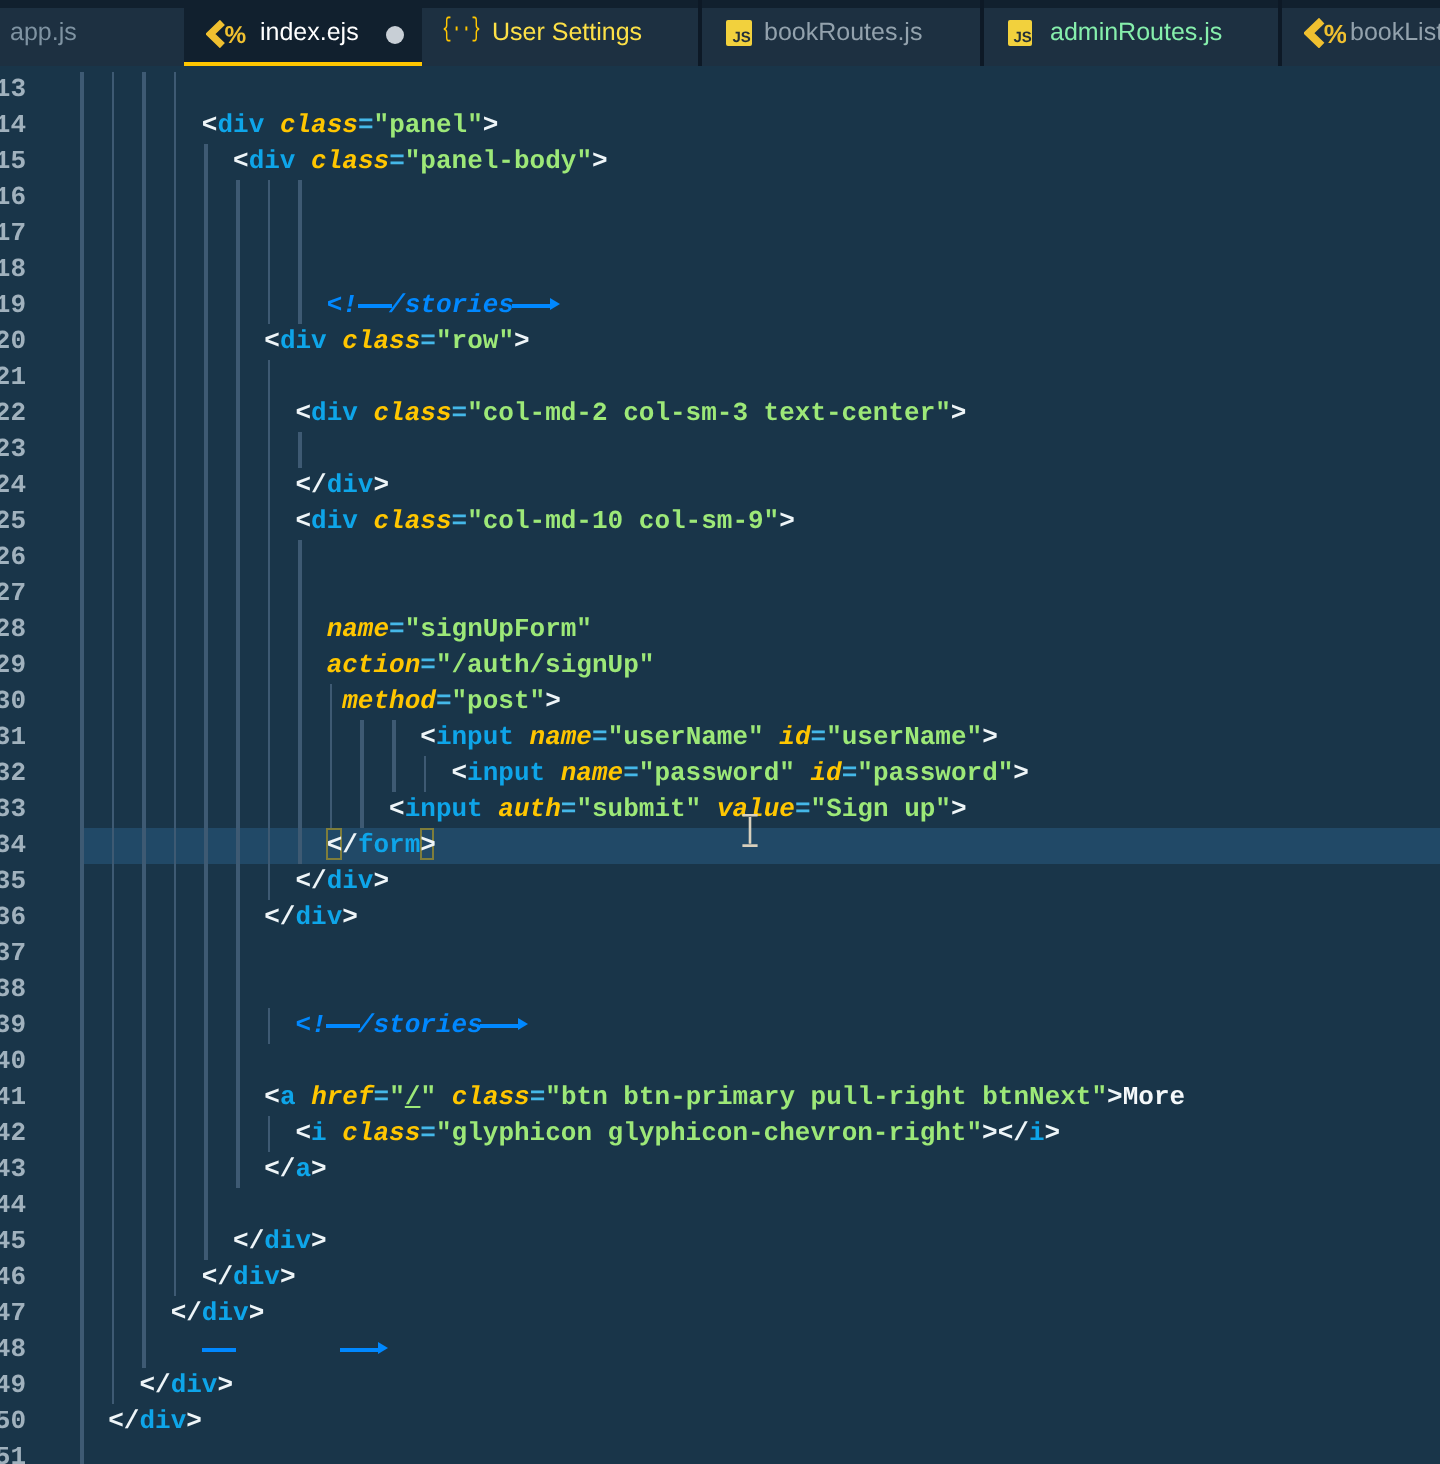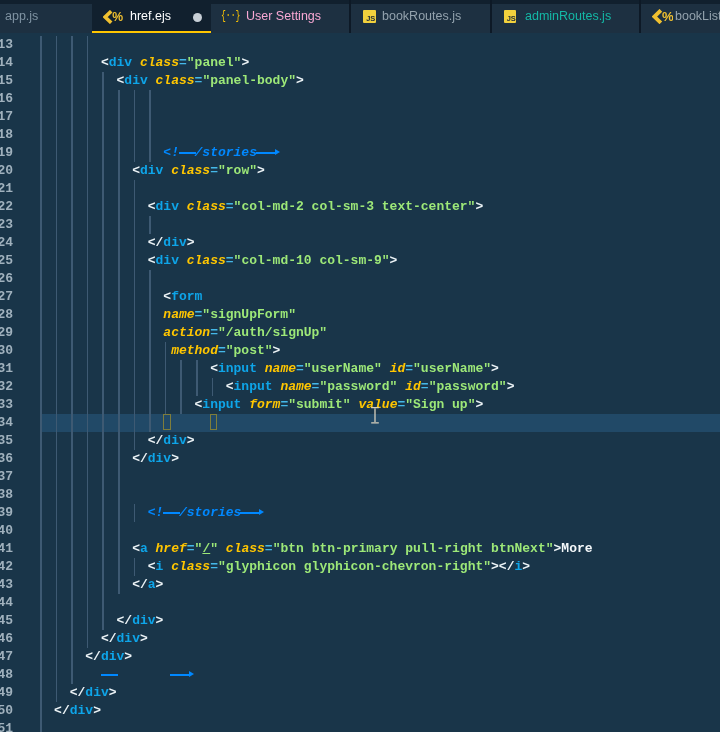--- a/index.html
+++ b/index.html
@@ -25,24 +25,24 @@
 <div class="tab" style="left:211px;width:139px"></div>
 <div class="tab" style="left:350px;width:141px"></div>
 <div class="tab" style="left:491px;width:149px"></div>
 <div class="tab" style="left:640px;width:80px"></div>
 <div style="position:absolute;left:92px;top:0;width:119px;height:31px;background:#11202e;"></div>
 <div style="position:absolute;left:92px;top:31px;width:119px;height:2px;background:#ffc600;"></div>
 <div class="sep" style="left:349px"></div>
 <div class="sep" style="left:490px"></div>
 <div class="sep" style="left:639px"></div>
 <div class="tablbl" style="left:5px;top:8.5px;">app.js</div>
-<div class="tablbl" style="left:130px;top:8.5px;color:#ffffff;">href.ejs</div>
-<div class="tablbl" style="left:246px;top:8.5px;color:#f9a8d4;">User Settings</div>
+<div class="tablbl" style="left:130px;top:8.5px;color:#ffffff;">index.ejs</div>
+<div class="tablbl" style="left:246px;top:8.5px;color:#fde047;">User Settings</div>
 <div class="tablbl" style="left:382px;top:8.5px;color:#93a2ad;">bookRoutes.js</div>
-<div class="tablbl" style="left:525px;top:8.5px;color:#14b8a6;">adminRoutes.js</div>
+<div class="tablbl" style="left:525px;top:8.5px;color:#86efac;">adminRoutes.js</div>
 <div class="tablbl" style="left:675px;top:8.5px;color:#93a2ad;">bookList</div>
 <div style="position:absolute;left:103px;top:10px;width:20.0px;height:14.0px;"><svg width="20.0" height="14.0" viewBox="0 0 20 14">
         <path d="M8.2 1.2 L2.2 7 L8.2 12.8" stroke="#f0c030" stroke-width="3.6" fill="none"></path>
         <text x="9.2" y="11.4" font-family="Liberation Sans,sans-serif" font-weight="bold" font-size="12.2" fill="#f0c030">%</text>
       </svg></div>
 <div style="position:absolute;left:651.5px;top:9px;width:21.6px;height:15.120000000000001px;"><svg width="21.6" height="15.120000000000001" viewBox="0 0 20 14">
         <path d="M8.2 1.2 L2.2 7 L8.2 12.8" stroke="#f0c030" stroke-width="3.6" fill="none"></path>
         <text x="9.2" y="11.4" font-family="Liberation Sans,sans-serif" font-weight="bold" font-size="12.2" fill="#f0c030">%</text>
       </svg></div>
 <div style="position:absolute;left:221px;top:8px;width:20px;height:17px;font-family:'Liberation Mono',monospace;font-weight:normal;font-size:13.5px;color:#ffc600;transform:scaleX(0.60);transform-origin:left;">{··}</div>
@@ -328,34 +328,34 @@
 <div class="num" style="top:180px">21</div>
 <div class="num" style="top:198px">22</div>
 <div class="ln" style="left:38.5px;top:198px">              <span class="p">&lt;</span><span class="t">div</span> <span class="a">class</span><span class="e">=</span><span class="s">"col-md-2 col-sm-3 text-center"</span><span class="p">&gt;</span></div>
 <div class="num" style="top:216px">23</div>
 <div class="num" style="top:234px">24</div>
 <div class="ln" style="left:38.5px;top:234px">              <span class="p">&lt;/</span><span class="t">div</span><span class="p">&gt;</span></div>
 <div class="num" style="top:252px">25</div>
 <div class="ln" style="left:38.5px;top:252px">              <span class="p">&lt;</span><span class="t">div</span> <span class="a">class</span><span class="e">=</span><span class="s">"col-md-10 col-sm-9"</span><span class="p">&gt;</span></div>
 <div class="num" style="top:270px">26</div>
 <div class="num" style="top:288px">27</div>
-<div class="ln" style="left:38.5px;top:288px">                <span class="p">&lt;</span><span class="t">form</span></div>
 <div class="num" style="top:306px">28</div>
 <div class="ln" style="left:38.5px;top:306px">                <span class="a">name</span><span class="e">=</span><span class="s">"signUpForm"</span></div>
 <div class="num" style="top:324px">29</div>
 <div class="ln" style="left:38.5px;top:324px">                <span class="a">action</span><span class="e">=</span><span class="s">"/auth/signUp"</span></div>
 <div class="num" style="top:342px">30</div>
 <div class="ln" style="left:38.5px;top:342px">                 <span class="a">method</span><span class="e">=</span><span class="s">"post"</span><span class="p">&gt;</span></div>
 <div class="num" style="top:360px">31</div>
 <div class="ln" style="left:38.5px;top:360px">                      <span class="p">&lt;</span><span class="t">input</span> <span class="a">name</span><span class="e">=</span><span class="s">"userName"</span> <span class="a">id</span><span class="e">=</span><span class="s">"userName"</span><span class="p">&gt;</span></div>
 <div class="num" style="top:378px">32</div>
 <div class="ln" style="left:38.5px;top:378px">                        <span class="p">&lt;</span><span class="t">input</span> <span class="a">name</span><span class="e">=</span><span class="s">"password"</span> <span class="a">id</span><span class="e">=</span><span class="s">"password"</span><span class="p">&gt;</span></div>
 <div class="num" style="top:396px">33</div>
-<div class="ln" style="left:38.5px;top:396px">                    <span class="p">&lt;</span><span class="t">input</span> <span class="a">form</span><span class="e">=</span><span class="s">"submit"</span> <span class="a">value</span><span class="e">=</span><span class="s">"Sign up"</span><span class="p">&gt;</span></div>
+<div class="ln" style="left:38.5px;top:396px">                    <span class="p">&lt;</span><span class="t">input</span> <span class="a">auth</span><span class="e">=</span><span class="s">"submit"</span> <span class="a">value</span><span class="e">=</span><span class="s">"Sign up"</span><span class="p">&gt;</span></div>
 <div class="num" style="top:414px">34</div>
+<div class="ln" style="left:38.5px;top:414px">                <span class="p">&lt;/</span><span class="t">form</span><span class="p">&gt;</span></div>
 <div class="num" style="top:432px">35</div>
 <div class="ln" style="left:38.5px;top:432px">              <span class="p">&lt;/</span><span class="t">div</span><span class="p">&gt;</span></div>
 <div class="num" style="top:450px">36</div>
 <div class="ln" style="left:38.5px;top:450px">            <span class="p">&lt;/</span><span class="t">div</span><span class="p">&gt;</span></div>
 <div class="num" style="top:468px">37</div>
 <div class="num" style="top:486px">38</div>
 <div class="num" style="top:504px">39</div>
 <div class="ln" style="left:38.5px;top:504px">              <span class="c">&lt;!</span>  <span class="c">/stories</span></div>
 <div class="num" style="top:522px">40</div>
 <div class="num" style="top:540px">41</div>

